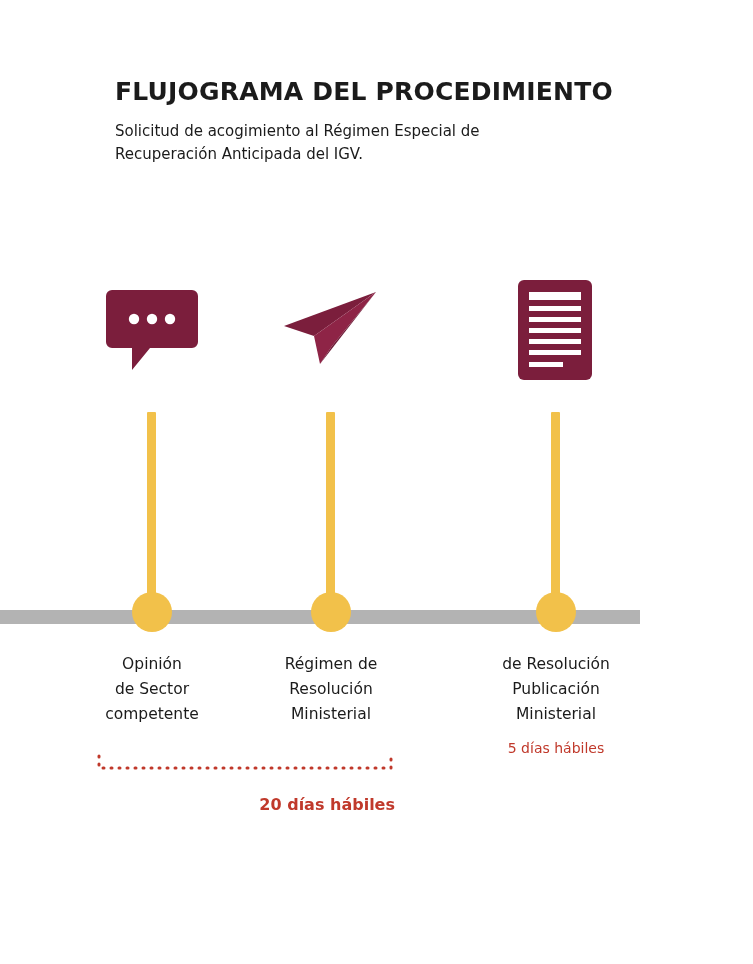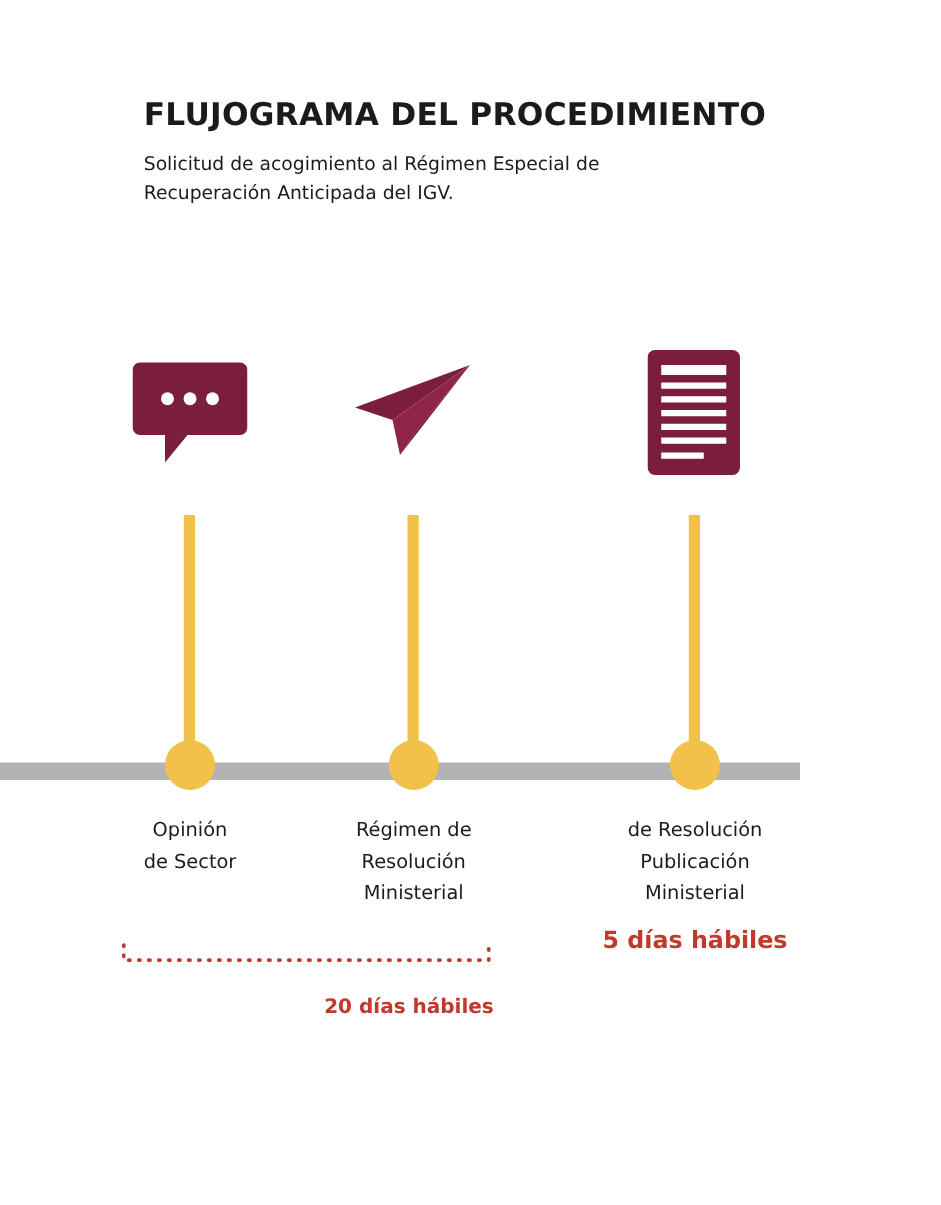--- a/index.html
+++ b/index.html
@@ -103,22 +103,22 @@
     text-align: center;
     font-size: 15.5px;
     line-height: 1.62;
     color: #1b1b1b;
   }
 
   .days {
     display: block;
     margin-top: 10px;
     color: #c0392b;
-    font-weight: bold;
-    font-size: 19px;
+    font-weight: normal;
+    font-size: 14px;
   }
 
   .bracket-label {
     position: absolute;
     font-size: 16px;
     font-weight: bold;
     color: #c0392b;
     text-align: right;
   }
 
@@ -148,20 +148,21 @@
           <circle cx="46" cy="35" r="5.2" fill="#ffffff"></circle>
           <circle cx="64" cy="35" r="5.2" fill="#ffffff"></circle>
         </svg>
       </div>
     </div>
     <div class="stem" style="left: 147px;"></div>
     <div class="dot" style="left: 132px;"></div>
     <div class="node-label" style="left: 52px;">
       <div>Opinión</div>
       <div>de Sector</div>
+      <div>competente</div>
     </div>
 
     <div class="node" style="left: 240px;">
       <div class="icon-wrap">
         <svg width="100" height="80" viewBox="0 0 100 80" aria-hidden="true">
           <path d="M96 2 L4 36 L34 46 Z" fill="#7B1E3C"></path>
           <path d="M96 2 L34 46 L40 74 L52 56 Z" fill="#8E2446"></path>
           <path d="M96 2 L40 74 L52 56 L96 2 Z" fill="#6E1A36"></path>
         </svg>
       </div>

